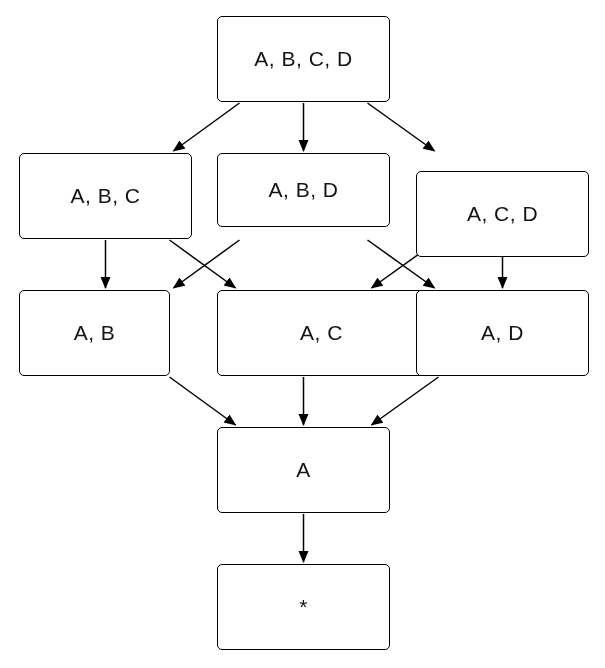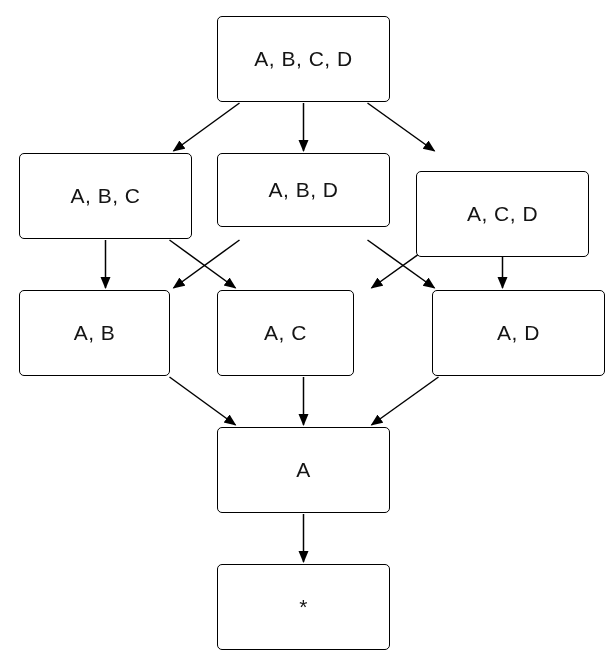--- a/index.html
+++ b/index.html
@@ -75,24 +75,24 @@
   </div>
       <div class="node" style="left: 217px; top: 153px; width: 173px; height: 74px;">
     <span class="node-label">A, B, D</span>
   </div>
       <div class="node" style="left: 416px; top: 153px; width: 173px; height: 86px; margin-top: 18px;">
     <span class="node-label">A, C, D</span>
   </div>
       <div class="node" style="left: 19px; top: 290px; width: 151px; height: 86px;">
     <span class="node-label">A, B</span>
   </div>
-      <div class="node" style="left: 217px; top: 290px; width: 137px; height: 86px;">
+      <div class="node" style="left: 217px; top: 290px; width: 209px; height: 86px;">
     <span class="node-label">A, C</span>
   </div>
-      <div class="node" style="left: 432px; top: 290px; width: 173px; height: 86px;">
+      <div class="node" style="left: 416px; top: 290px; width: 173px; height: 86px;">
     <span class="node-label">A, D</span>
   </div>
       <div class="node" style="left: 217px; top: 427px; width: 173px; height: 86px;">
     <span class="node-label">A</span>
   </div>
       <div class="node" style="left: 217px; top: 564px; width: 173px; height: 86px;">
     <span class="node-label">*</span>
   </div>
     </div>
 </div>

